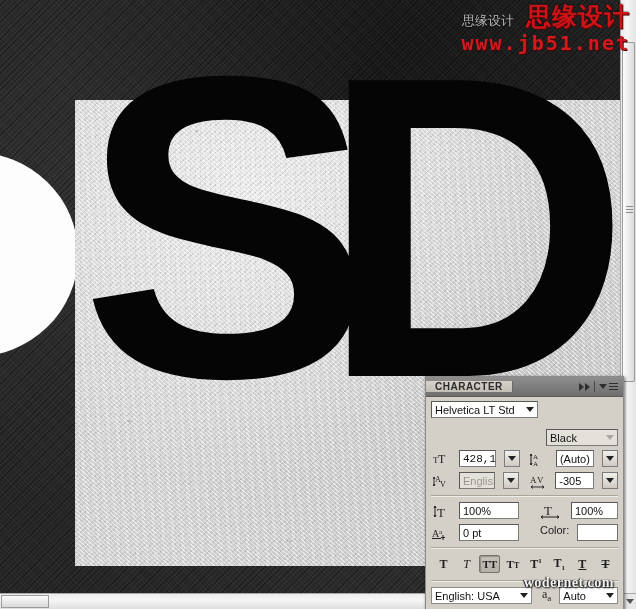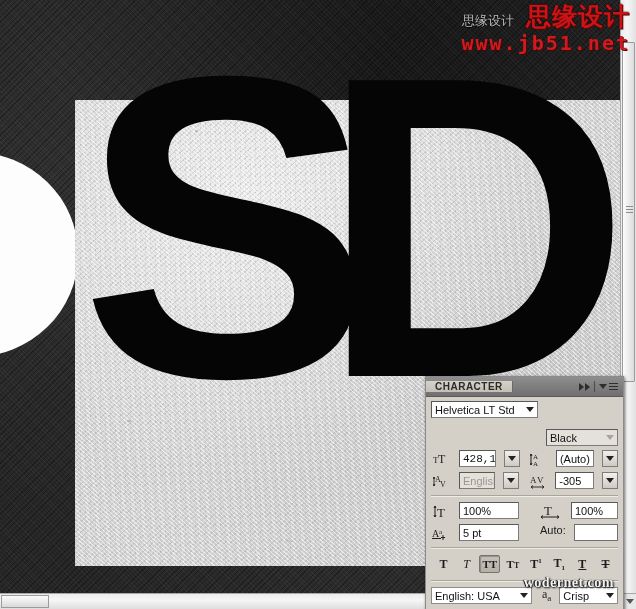--- a/index.html
+++ b/index.html
@@ -575,23 +575,23 @@
       <div class="row">
         <span class="icell">
           <svg width="18" height="15" viewBox="0 0 18 15">
             <text x="0" y="11" font-family="Liberation Serif, serif" font-size="10" fill="#1f1f1f">A</text>
             <text x="7" y="8" font-family="Liberation Serif, serif" font-size="7" fill="#1f1f1f">a</text>
             <path d="M0 12.5 L9 12.5" stroke="#1f1f1f" stroke-width="1"></path>
             <path d="M11 9 L11 14 M9 11.5 L13 11.5" stroke="#1f1f1f" stroke-width="1"></path>
           </svg>
         </span>
         <div class="field" style="width:60px;">
-          <span>5 pt</span>
-        </div>
-        <span class="label-txt" style="margin-left:13px;">Auto:</span>
+          <span>0 pt</span>
+        </div>
+        <span class="label-txt" style="margin-left:13px;">Color:</span>
         <div class="swatch"></div>
       </div>
 
       <div class="sep"></div>
 
       <div id="style-row">
         <div class="sbtn">
             <b>T</b>
           </div>
         <div class="sbtn">
@@ -619,21 +619,21 @@
 
       <div class="sep"></div>
 
       <div class="row" style="margin-bottom:1px;">
         <div class="field flat" style="width:101px;">
           <span>English: USA</span>
           <span class="caret-in"></span>
         </div>
         <span class="aa-ico" style="margin-left:2px;">a<sub>a</sub></span>
         <div class="field flat" style="flex:1;">
-          <span>Crisp</span>
+          <span>Auto</span>
           <span class="caret-in"></span>
         </div>
       </div>
 
     </div>
   </div>
 
   <div id="wm-top">
     <div id="wm-cn">
       <span class="gray">思缘设计</span>

